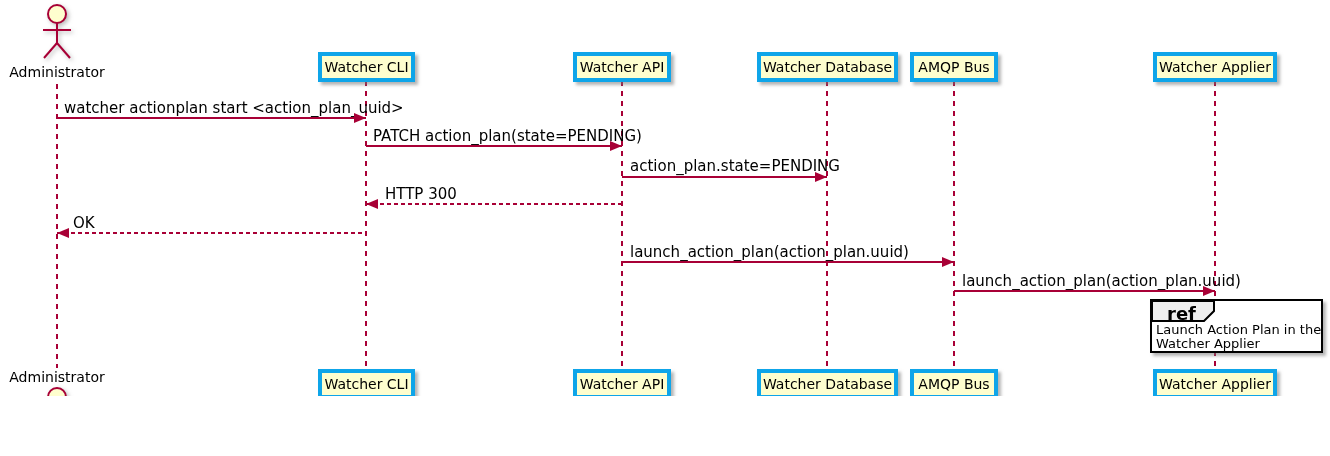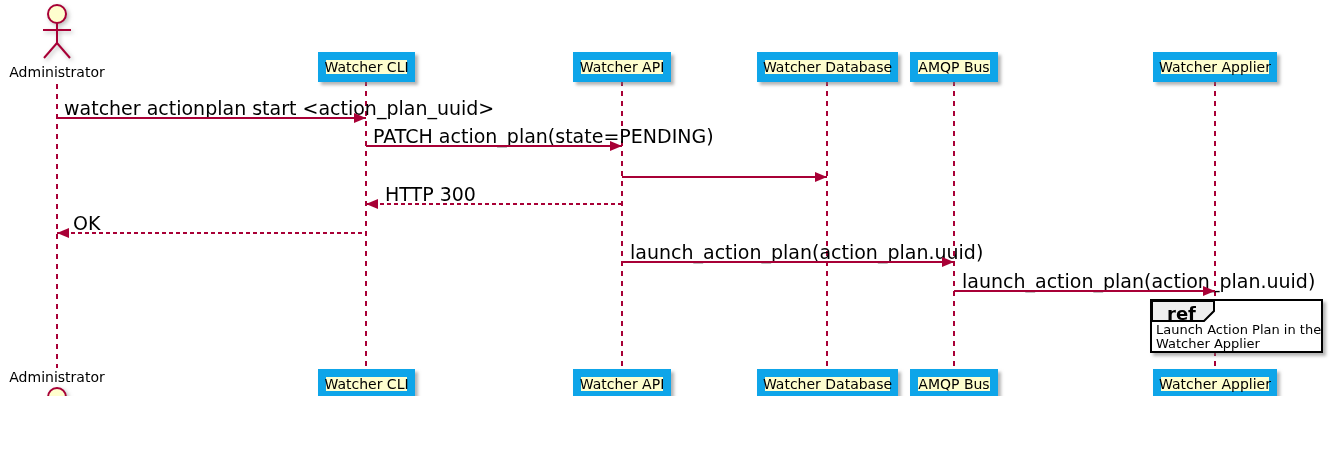--- a/index.html
+++ b/index.html
@@ -4,35 +4,35 @@
 <title>Sequence Diagram</title>
 <style>
   html,body { margin:0; padding:0; background:#ffffff; }
   #canvas {
     position:relative; width:1330px; height:396px; background:#ffffff;
     font-family:"DejaVu Sans","Liberation Sans",sans-serif; color:#000;
     overflow:hidden;
   }
   .pbox {
     position:absolute; height:30px; box-sizing:border-box;
-    background:#FEFECE; border:8px solid #0ea5e9;
+    background:#FEFECE; border:4px solid #0ea5e9;
     display:flex; align-items:center; justify-content:center;
     font-size:14px; color:#000; white-space:nowrap;
     box-shadow:3px 3px 3px rgba(120,120,120,0.55);
   }
   .lifeline {
     position:absolute; width:1.5px;
     background:repeating-linear-gradient(to bottom,#A80036 0 5px,transparent 5px 10px);
   }
   .msg-line { position:absolute; height:1.5px; background:#A80036; }
   .msg-line.dashed {
     background:repeating-linear-gradient(to right,#A80036 0 4px,transparent 4px 7px);
   }
   .msg-label {
-    position:absolute; font-size:19px; line-height:15px; white-space:nowrap; color:#000;
+    position:absolute; font-size:15px; line-height:15px; white-space:nowrap; color:#000;
   }
   .arrow { position:absolute; width:0; height:0;
     border-top:5px solid transparent; border-bottom:5px solid transparent; }
   .arrow.right { border-left:12px solid #A80036; }
   .arrow.left  { border-right:12px solid #A80036; }
   .actor-label {
     position:absolute; width:120px; text-align:center; font-size:14px; white-space:nowrap;
   }
   .actor-svg { position:absolute; filter:drop-shadow(2.5px 2.5px 2px rgba(120,120,120,0.5)); }
   #refbox {
@@ -73,20 +73,21 @@
   <div class="pbox" style="left:1153px;top:52px; width:124px;">Watcher Applier</div>
 
   <div class="msg-label" style="left:64px; top:101px;">watcher actionplan start &lt;action_plan_uuid&gt;</div>
   <div class="msg-line" style="left:57px; top:117px; width:309px;"></div>
   <div class="arrow right" style="left:354px; top:113px;"></div>
 
   <div class="msg-label" style="left:373px; top:129px;">PATCH action_plan(state=PENDING)</div>
   <div class="msg-line" style="left:366px; top:145px; width:256px;"></div>
   <div class="arrow right" style="left:610px; top:141px;"></div>
 
+  <div class="msg-label" style="left:630px; top:159px;">action_plan.state=PENDING</div>
   <div class="msg-line" style="left:622px; top:176px; width:205px;"></div>
   <div class="arrow right" style="left:815px; top:172px;"></div>
 
   <div class="msg-label" style="left:385px; top:187px;">HTTP 300</div>
   <div class="msg-line dashed" style="left:366px; top:203px; width:256px;"></div>
   <div class="arrow left" style="left:366px; top:199px;"></div>
 
   <div class="msg-label" style="left:73px; top:216px;">OK</div>
   <div class="msg-line dashed" style="left:57px; top:232px; width:309px;"></div>
   <div class="arrow left" style="left:57px; top:228px;"></div>

